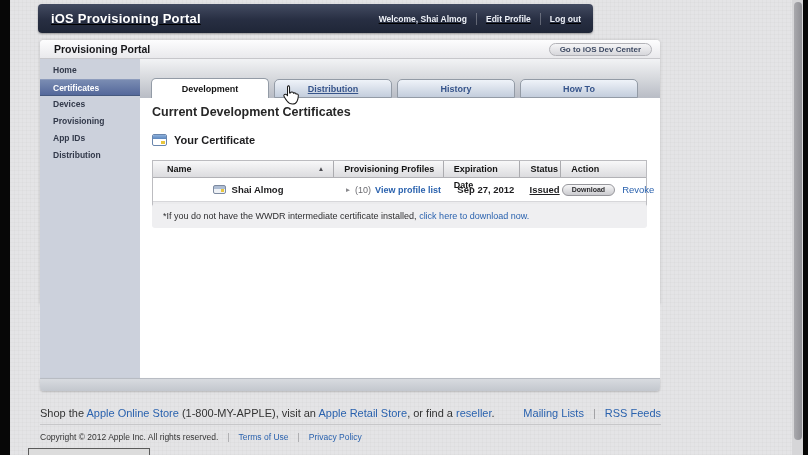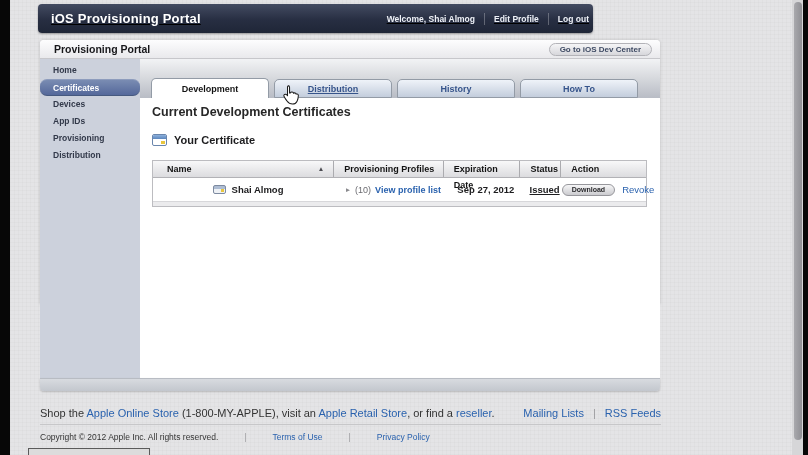--- a/index.html
+++ b/index.html
@@ -16,21 +16,21 @@
 
   
   .navbar {
     position:absolute; left:28px; top:4px; width:555px; height:29px;
     background:linear-gradient(#434b61, #272e42 55%, #1f2637);
     border-radius:4px; display:flex; align-items:center; justify-content:space-between;
     box-shadow:0 1px 2px rgba(0,0,0,0.35);
     text-decoration:underline;
   }
   .navbar .title { color:#fff; font-weight:bold; font-size:13px; padding-left:13px; letter-spacing:.2px; }
-  .nav-right { display:flex; align-items:center; padding-right:4px; }
+  .nav-right { display:flex; align-items:center; padding-right:12px; }
   .nav-right span.navlink { color:#eef1f7; font-size:8.5px; font-weight:bold; cursor:pointer; }
   .nav-sep { width:1px; height:12px; background:rgba(255,255,255,0.28); margin:0 9px; }
 
   
   .panel {
     position:absolute; left:30px; top:40px; width:620px; height:264px;
     background:#fff; border-radius:4px 4px 0 0;
     box-shadow:0 0 3px rgba(0,0,0,0.18);
   }
   .panel-header {
@@ -45,21 +45,21 @@
     background:linear-gradient(#f5f5f7, #d7d7db); border:1px solid #b3b3b8;
     border-radius:8px; padding:0 10px; cursor:pointer;
   }
   .panel-body { position:absolute; left:0; top:19px; width:620px; height:319px; display:flex; }
 
   
   .sidebar { width:100px; height:319px; background:#ccd1dc; padding-top:3px; flex:none; }
   .side-item { height:17px; line-height:17px; padding-left:13px; font-size:8.5px; font-weight:bold; color:#32394a; cursor:pointer; }
   .side-item.selected {
     background:linear-gradient(#7a8cb2, #54689b); color:#fff;
-    border-top:1px solid #8d9cbd; border-bottom:1px solid #46597f;border-radius:7px;
+    border-top:1px solid #8d9cbd; border-bottom:1px solid #46597f;
   }
 
   
   .mainarea { position:relative; width:520px; height:319px; background:#ef4444; }
   .tabstrip {
     position:relative; height:39px;
     background:linear-gradient(#f2f3f5, #d9dbdf 45%, #b8bcc5);
   }
   .tabs { position:absolute; left:11px; bottom:0; display:flex; align-items:flex-end; }
   .tab {
@@ -125,21 +125,21 @@
   
   .panel-cap {
     position:absolute; left:30px; top:378px; width:620px; height:13px;
     background:linear-gradient(#d8dbe0, #c3c7ce); border-top:1px solid #b8bcc3;
     border-radius:0 0 4px 4px; box-shadow:0 1px 2px rgba(0,0,0,0.2);
   }
 
   
   .footer-shop { position:absolute; left:30px; top:407px; width:621px; display:flex; justify-content:space-between; font-size:11px; color:#333; }
   .footer-divider { position:absolute; left:30px; top:424px; width:621px; height:1px; background:#c7c7c9; }
-  .footer-copy { position:absolute; left:30px; top:432px; font-size:8.5px; color:#333; display:flex; align-items:center;gap:17px; }
+  .footer-copy { position:absolute; left:30px; top:432px; font-size:8.5px; color:#333; display:flex; align-items:center; }
   .pipe { color:#9b9b9e; margin:0 9px; }
 
   
   .cursor { position:absolute; left:271px; top:84px; width:19px; height:22px; z-index:50; pointer-events:none; }
 
   
   .scrollbar-track { position:absolute; left:782px; top:0; width:11px; height:455px; background:#d6d6d8; }
   .scrollbar-thumb { position:absolute; left:1.5px; top:2px; width:8px; height:438px; background:linear-gradient(90deg,#a9a9ad,#8f8f94); border-radius:4px; cursor:pointer; }
 
   
@@ -165,22 +165,22 @@
     <div class="panel-header">
       <span class="ptitle">Provisioning Portal</span>
       <button class="devcenter-btn">Go to iOS Dev Center</button>
     </div>
     <div class="panel-body">
 
       <div class="sidebar">
         <div class="side-item">Home</div>
         <div class="side-item selected">Certificates</div>
         <div class="side-item">Devices</div>
+        <div class="side-item">Provisioning</div>
         <div class="side-item">App IDs</div>
-        <div class="side-item">Provisioning</div>
         <div class="side-item">Distribution</div>
       </div>
 
       <div class="mainarea">
         <div class="tabstrip">
           <div class="tabs">
             <div class="tab active"><span class="tab-label">Development</span></div>
             <div class="tab hovered"><span class="tab-label">Distribution</span></div>
             <div class="tab"><span class="tab-label">History</span></div>
             <div class="tab"><span class="tab-label">How To</span></div>
@@ -224,20 +224,23 @@
               <div class="td c-exp">Sep 27, 2012</div>
               <div class="td c-status">Issued</div>
               <div class="td c-action">
                 <button class="download-btn">Download</button>
                 <a class="link revoke-link">Revoke</a>
               </div>
             </div>
             <div class="table-footer"></div>
           </div>
 
+          <div class="note-band">
+            <span>*If you do not have the WWDR intermediate certificate installed, </span><a class="link">click here to download now.</a>
+          </div>
         </div>
       </div>
 
     </div>
   </div>
   <div class="panel-cap"></div>
 
   <div class="footer-shop">
     <span>
       <span>Shop the </span><a class="link">Apple Online Store</a><span> (1-800-MY-APPLE), visit an </span><a class="link">Apple Retail Store</a><span>, or find a </span><a class="link">reseller</a><span>.</span>

